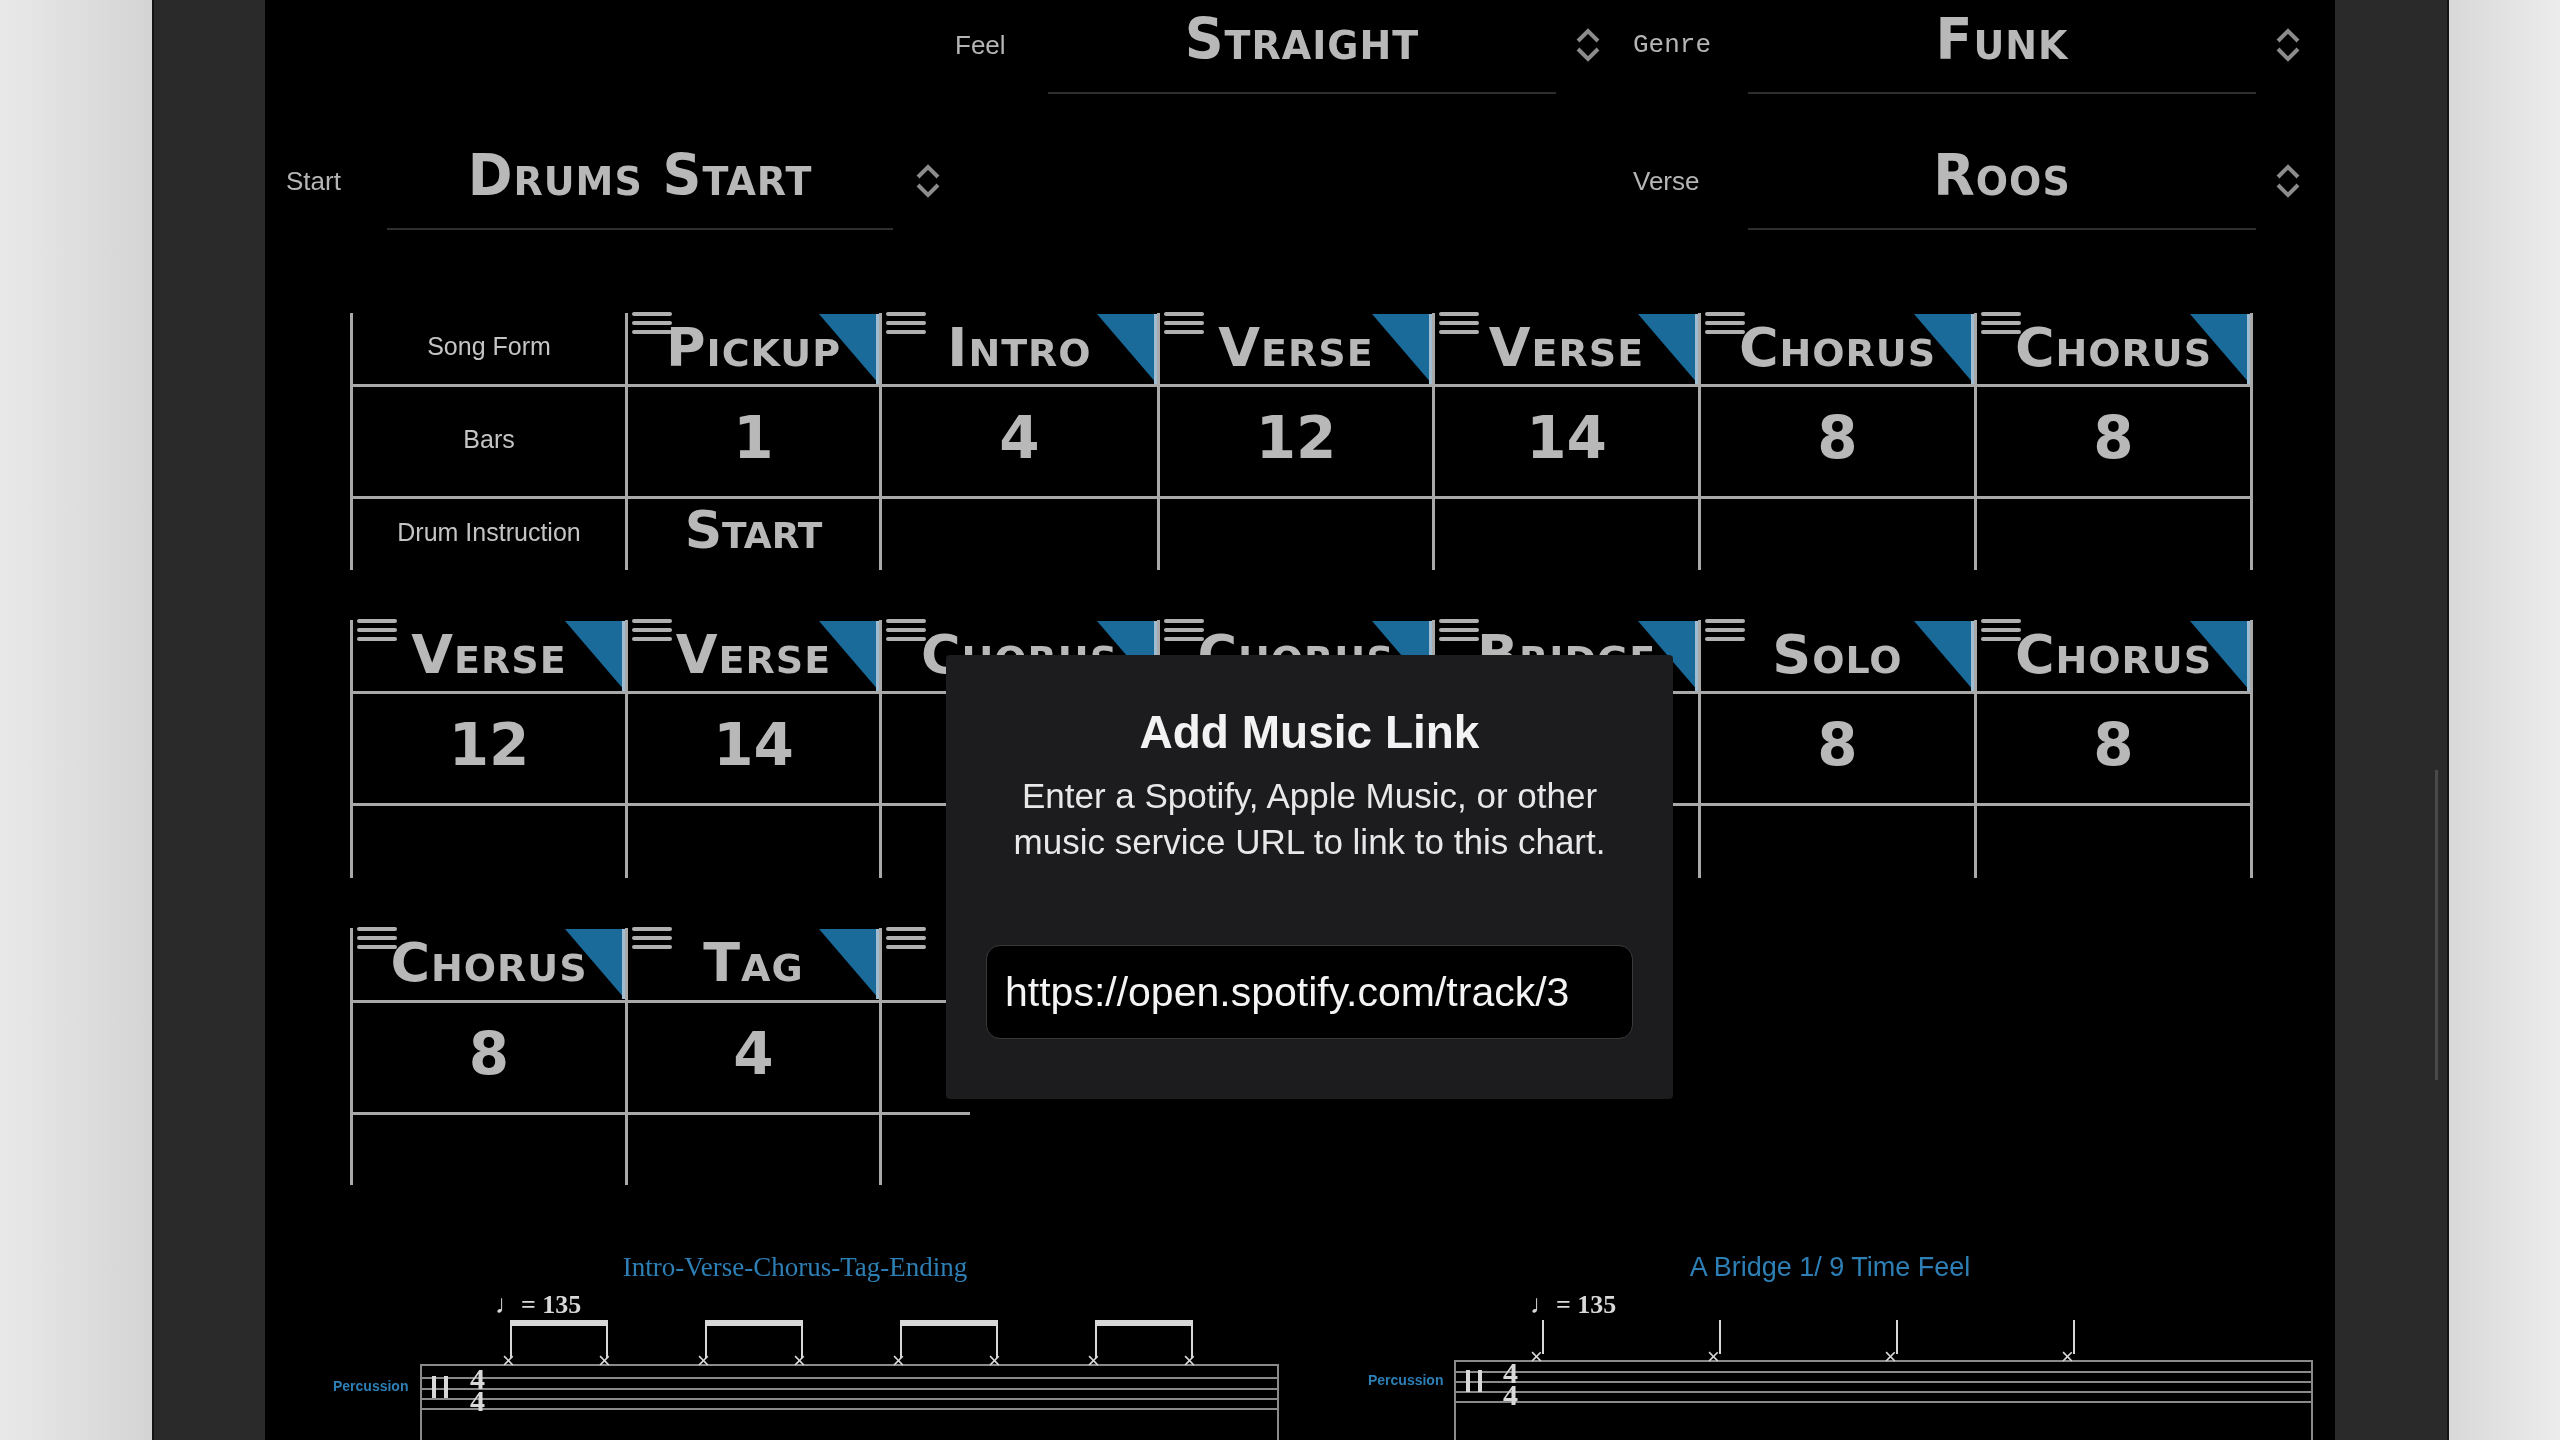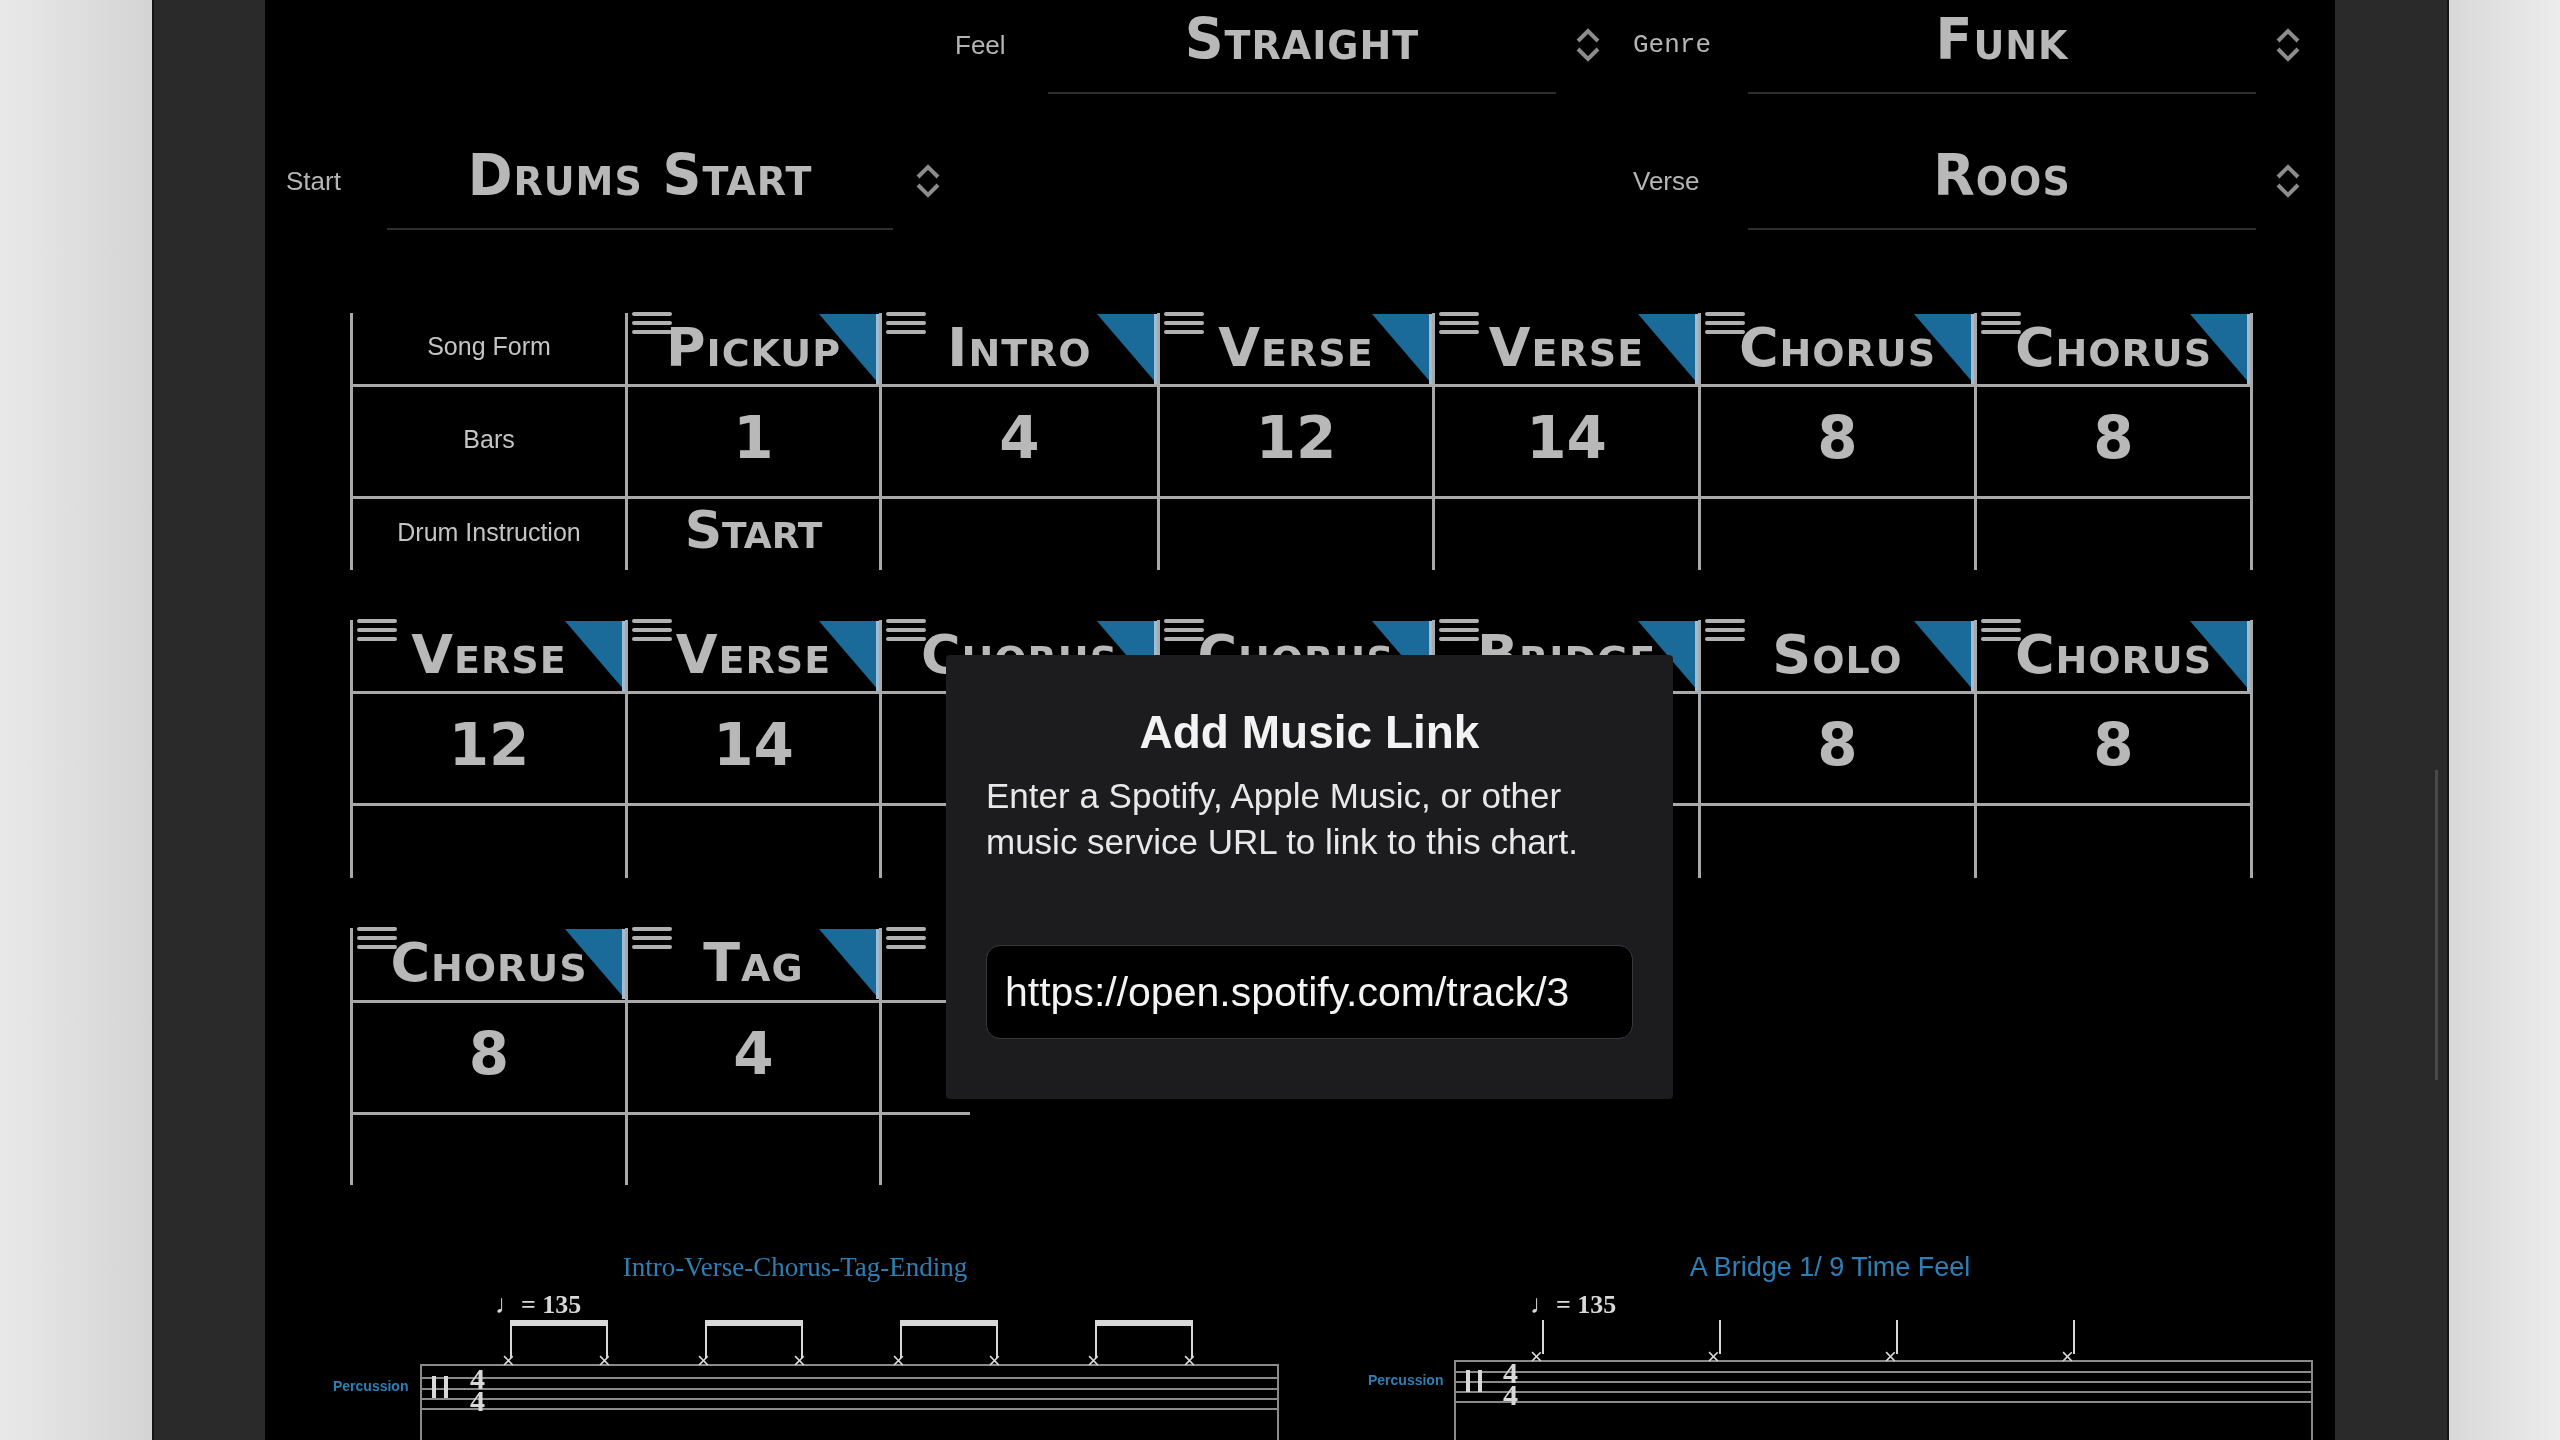--- a/index.html
+++ b/index.html
@@ -34,21 +34,21 @@
   .hdr .tri { position:absolute; right:0; top:2px; width:0; height:0;
     border-top:70px solid #1a6a9a; border-left:60px solid transparent; }
   .hdr .tri-edge { position:absolute; right:0; top:2px; width:3px; height:70px; background:#9fbcd0; }
   .cellval { position:absolute; color:#b8b8b8; font-family:"DejaVu Sans", sans-serif; font-weight:bold;
     font-size:58px; text-align:center; font-variant:small-caps; }
 
   .dialog { position:absolute; left:671px; top:655px; width:727px; height:444px; background:#1c1c1e;
     border-radius:4px; overflow:hidden;margin-left:10px; }
   .dialog .title { position:absolute; left:0; right:0; top:50px; text-align:center; color:#f2f2f2;
     font-size:46px; font-weight:bold; }
-  .dialog .msg { position:absolute; left:40px; right:40px; top:118px; color:#e8e8e8;
+  .dialog .msg { position:absolute; left:40px; right:40px; top:118px; text-align:center; color:#e8e8e8;
     font-size:35px; line-height:46px; }
   .dialog .input { position:absolute; left:40px; right:40px; top:290px; height:92px; background:#000;
     border:1px solid #3a3a3c; border-radius:14px; overflow:hidden; }
   .dialog .input input { width:100%; height:100%; box-sizing:border-box; padding:0 18px; background:transparent;
     border:none; color:#f4f4f4; font-size:41px; font-family:"Liberation Sans", sans-serif; outline:none; white-space:nowrap; }
   .dialog .btnrow { position:absolute; left:0; right:0; bottom:0; height:118px; border-top:2px solid #2f2f31; display:flex; }
   .dialog .btn { flex:1; display:flex; align-items:center; justify-content:center; color:#5a9ec9; font-size:44px; cursor:pointer; }
   .dialog .btn.cancel { border-right:2px solid #2f2f31; }
   .dialog .btn.ok { font-weight:bold; }
 

